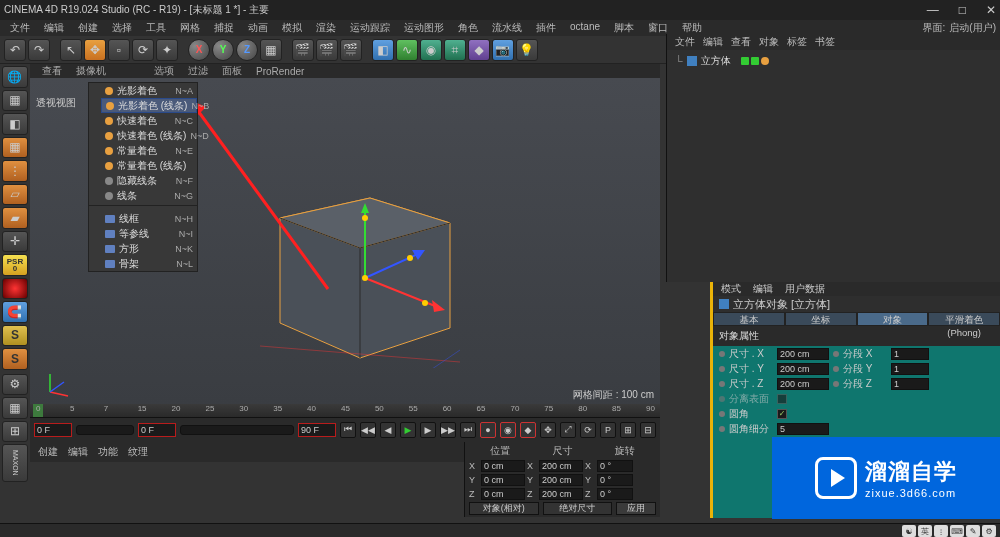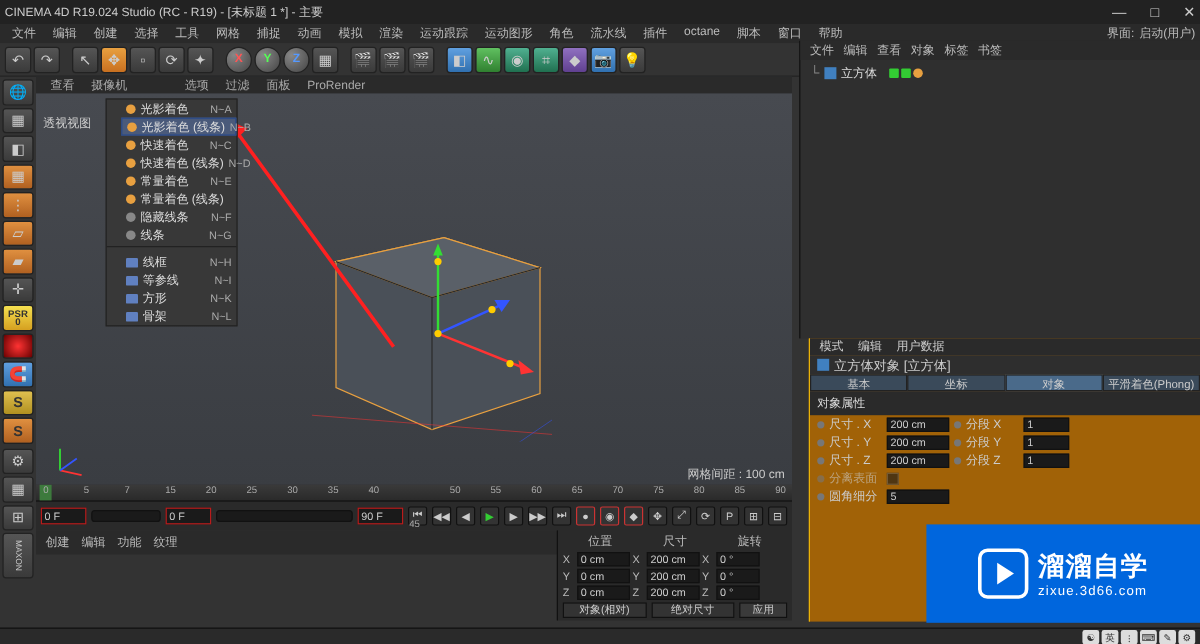--- a/index.html
+++ b/index.html
@@ -89,21 +89,21 @@
 .obj-mgr .tabs { height:16px; background:#2a2a2a; display:flex; align-items:center; gap:8px; padding:0 8px; }
 .obj-mgr .tabs span { font-size:10px; color:#bbb; cursor:pointer;}
 .obj-mgr .tree { padding:4px 8px; }
 .obj-mgr .tree-row { display:flex; align-items:center; gap:4px; height:14px;}
 .obj-mgr .cube-icon { width:10px; height:10px; background:#4080c0; }
 .obj-mgr .name { font-size:10px; color:#ddd; }
 .obj-mgr .tags { display:flex; gap:2px; margin-left:6px;}
 .obj-mgr .tag { width:8px; height:8px; border-radius:1px; }
 
 
-.attributes { position:absolute; right:0; top:282px; width:326px; height:236px; background:#a16207; border-left:1px solid #eab308; }
+.attributes { position:absolute; right:0; top:282px; width:290px; height:236px; background:#0f766e; border-left:3px solid #eab308; }
 .attributes .tabs { height:14px; background:#2a2a2a; display:flex; align-items:center; gap:12px; padding:0 8px; }
 .attributes .tabs span { font-size:10px; color:#ccc; cursor:pointer;}
 .attributes .obj-header { height:16px; display:flex; align-items:center; gap:4px; padding:0 6px; background:#2e2e2e;}
 .attributes .cube-icon2 { width:10px; height:10px; background:#4080c0; }
 .attributes .subtabs { display:flex; height:14px; }
 .attributes .subtabs span { flex:1; text-align:center; font-size:9.5px; background:#3a4a5a; border:1px solid #222; cursor:pointer; padding:1px 0;}
 .attributes .subtabs span.active { background:#4a6a8a; }
 .attributes .section-title { font-size:10px; color:#ddd; padding:3px 6px; background:#2a2a2a;}
 .attributes .prop-row { display:flex; align-items:center; gap:4px; padding:1px 6px; height:15px; }
 .attributes .dot2 { width:6px; height:6px; border-radius:50%; background:#777; }
@@ -335,21 +335,21 @@
     <div class="marker"></div>
   <span class="tick" style="left: 6px;">0</span>
       <span class="tick" style="left: 39.8889px;">5</span>
       <span class="tick" style="left: 73.7778px;">7</span>
       <span class="tick" style="left: 107.667px;">15</span>
       <span class="tick" style="left: 141.556px;">20</span>
       <span class="tick" style="left: 175.444px;">25</span>
       <span class="tick" style="left: 209.333px;">30</span>
       <span class="tick" style="left: 243.222px;">35</span>
       <span class="tick" style="left: 277.111px;">40</span>
-      <span class="tick" style="left: 311px; margin-top: 28px;">45</span>
+      <span class="tick" style="left: 311px;">45</span>
       <span class="tick" style="left: 344.889px;">50</span>
       <span class="tick" style="left: 378.778px;">55</span>
       <span class="tick" style="left: 412.667px;">60</span>
       <span class="tick" style="left: 446.556px;">65</span>
       <span class="tick" style="left: 480.444px;">70</span>
       <span class="tick" style="left: 514.333px;">75</span>
       <span class="tick" style="left: 548.222px;">80</span>
       <span class="tick" style="left: 582.111px;">85</span>
       <span class="tick" style="left: 616px;">90</span>
     </div>
@@ -490,20 +490,25 @@
         <input class="pinput" style="width: 38px;" value="1">
       </div>
     </div>
   <div class="prop-row" style="opacity:0.6">
     <span class="dot2"></span>
       <span class="plabel">分离表面</span>
     <div class="chk"></div>
   </div>
   <div class="prop-row">
     <span class="dot2"></span>
+      <span class="plabel">圆角</span>
+    <div class="chk">✓</div>
+  </div>
+  <div class="prop-row">
+    <span class="dot2"></span>
       <span class="plabel">圆角细分</span>
     <input class="pinput" value="5" style="">
   </div>
 </div>
 
 <div class="watermark">
   <div class="play"></div>
   <div class="text">
     <span class="big">溜溜自学</span>
     <span class="small">zixue.3d66.com</span>

